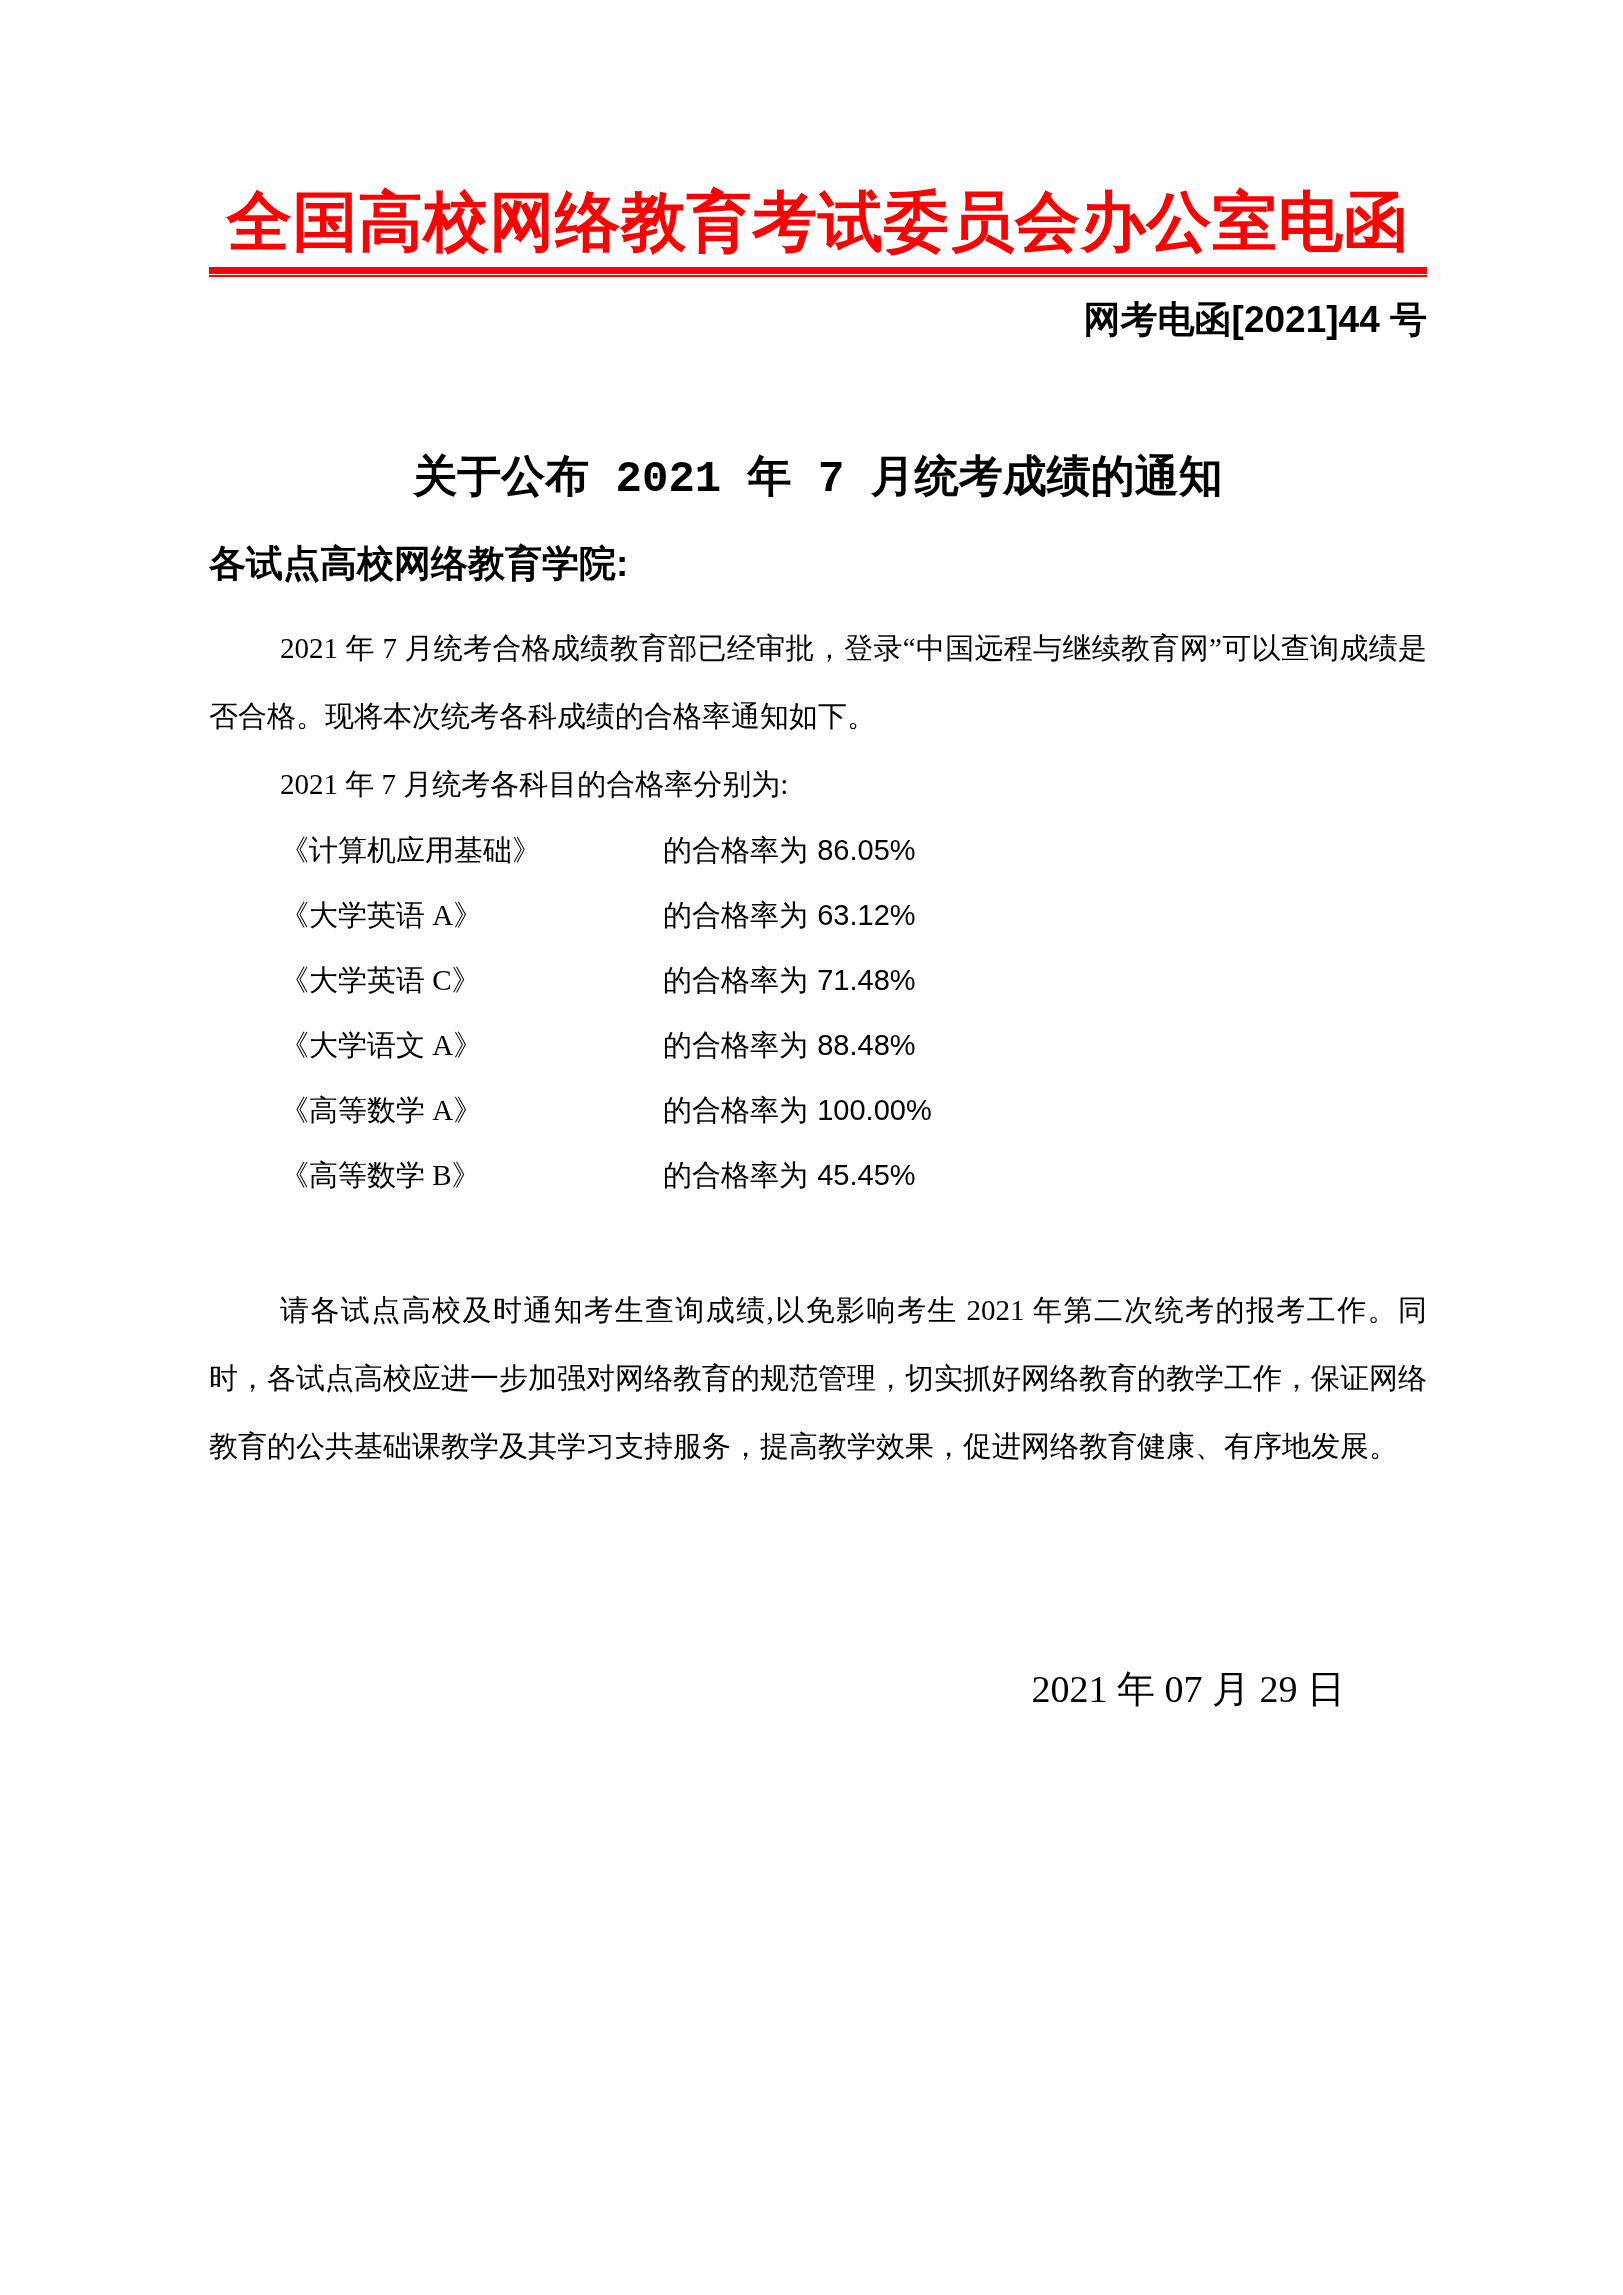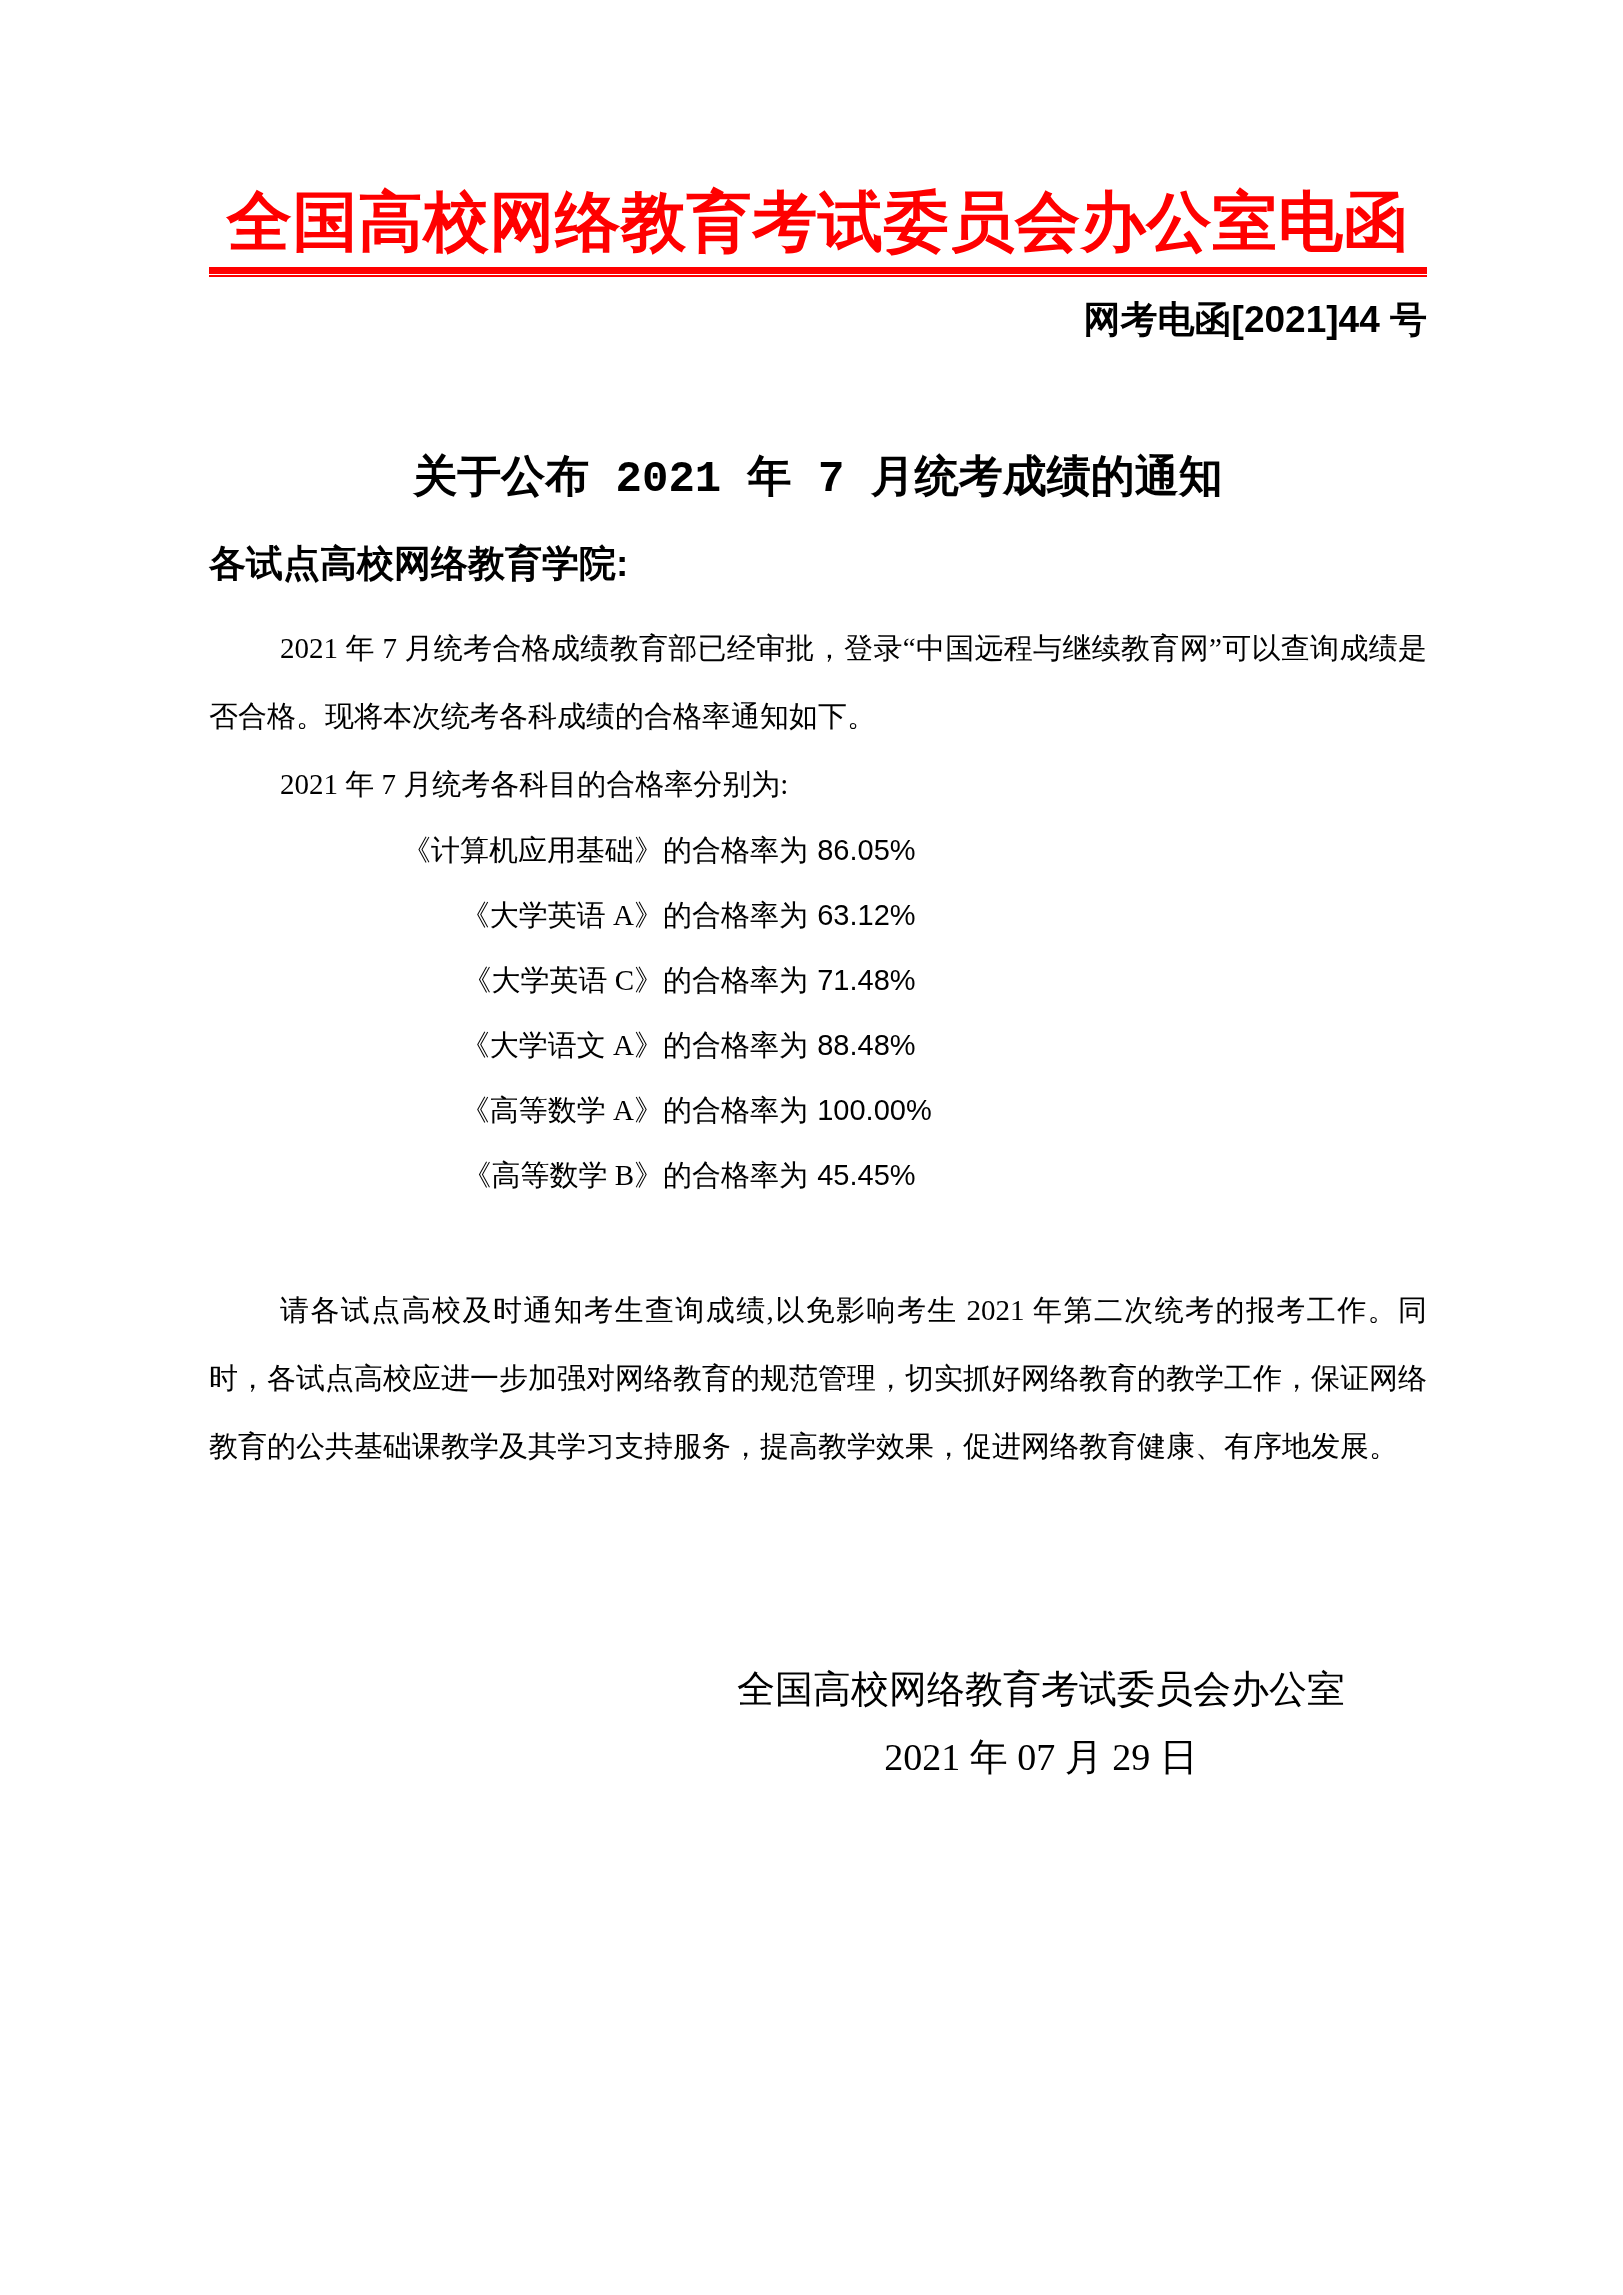--- a/index.html
+++ b/index.html
@@ -54,21 +54,21 @@
     font-weight: 700;
     font-size: 37px;
     line-height: 39px;
   }
   .body-text { font-size: 29px; line-height: 68px; }
   .para { text-align: justify; text-indent: 71px; }
   .para-intro { margin-top: 31px; }
   .list-intro { text-indent: 71px; }
 
   .rate-row { line-height: 65px; padding-left: 71px; white-space: nowrap; }
-  .rate-subject { display: inline-block; min-width: 383px; text-align: right; }
+  .rate-subject { display: inline-block; min-width: 383px; }
   .rate-value { font-family: "Liberation Sans", "DejaVu Sans", sans-serif; margin-left: 9.2px; }
 
   .para-closing { margin-top: 68px; }
 
   .sign-block {
     margin-top: 175px;
     width: fit-content;
     margin-left: auto;
     margin-right: 82px;
     text-align: center;
@@ -114,18 +114,17 @@
       </div>
       <div class="rate-row">
         <span class="rate-subject">《高等数学 B》</span><span>的合格率为</span><span class="rate-value">45.45%</span>
       </div>
     </div>
 
     <div class="para para-closing">请各试点高校及时通知考生查询成绩,以免影响考生 2021 年第二次统考的报考工作。同时，各试点高校应进一步加强对网络教育的规范管理，切实抓好网络教育的教学工作，保证网络教育的公共基础课教学及其学习支持服务，提高教学效果，促进网络教育健康、有序地发展。</div>
   </div>
 
   <div class="sign-block">
-    <div>全国高校网络教育考试委员会办公室</div>
     <div>2021 年 07 月 29 日</div>
   </div>
 
 </div>
 
 
 </body></html>

